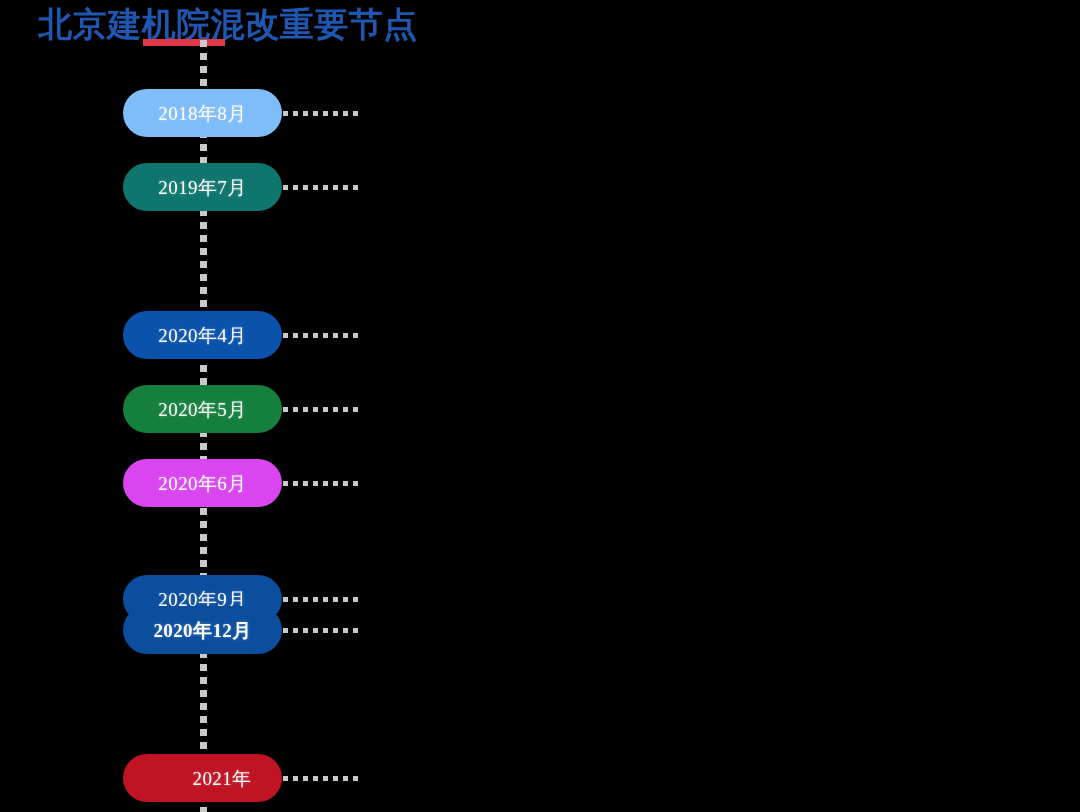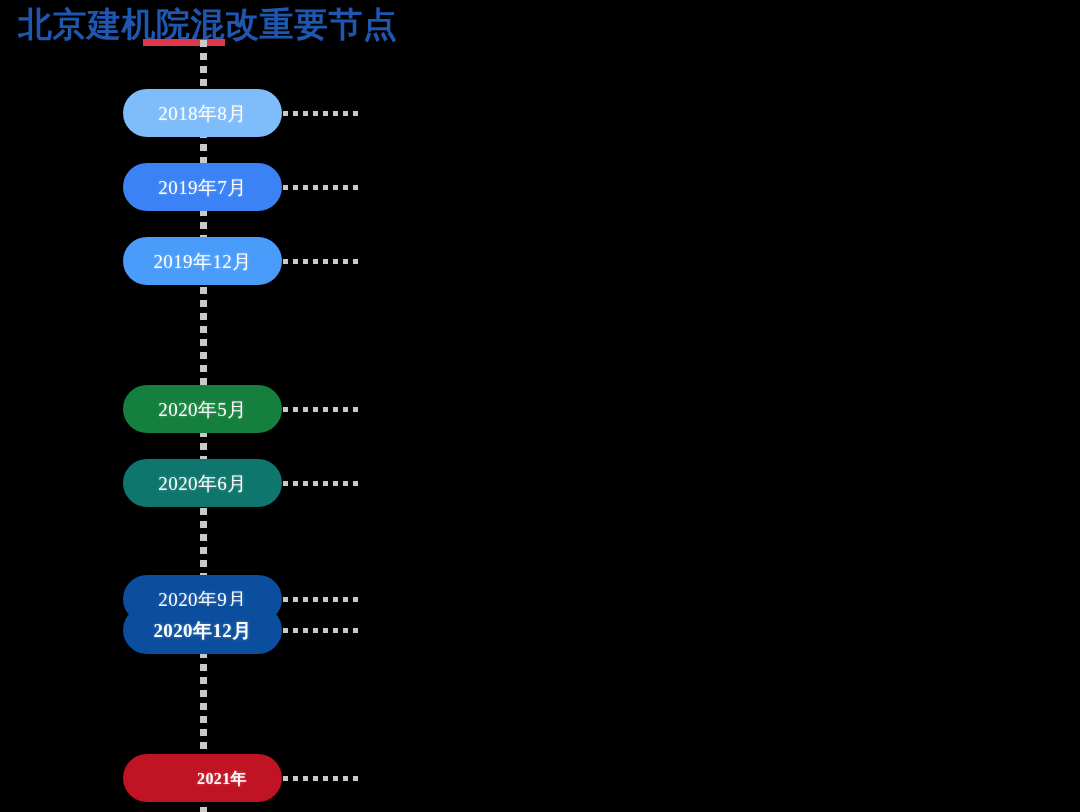--- a/index.html
+++ b/index.html
@@ -30,20 +30,21 @@
     height: 56px;
   }
   .title-text {
     font-family: "Liberation Sans", "DejaVu Sans", sans-serif;
     font-weight: bold;
     font-size: 34px;
     line-height: 40px;
     letter-spacing: 0.5px;
     color: #1F56B0;
     white-space: nowrap;
+    text-align: center;
   }
   .title-underline {
     position: absolute;
     left: 143px;
     top: 39px;
     width: 82px;
     height: 7px;
     background: #E0384A;
   }
 
@@ -92,22 +93,22 @@
   .pill-label {
     color: #FFFFFF;
     font-family: "Liberation Serif", "DejaVu Serif", serif;
     font-size: 19px;
     line-height: 19px;
     letter-spacing: 0.4px;
     text-shadow: 0 0 3px rgba(255,255,255,0.35);
     white-space: nowrap;
   }
   .node.highlight .pill-label {
-    font-weight: bold;
-    font-size: 16px;
+    font-weight: normal;
+    font-size: 19px;
     margin-left: 39px;
   }
 
   
   .connector {
     position: absolute;
     left: 160px;
     top: 22px;
     width: 80px;
     height: 5px;
@@ -133,39 +134,39 @@
   <div class="spine"></div>
 
   <div class="timeline" id="timeline-list">
       <div class="node" style="top: 89px;">
         <div class="pill" style="background: rgb(127, 188, 250);">
           <span class="pill-label">2018年8月</span>
         </div>
         <div class="connector" style="background-image: repeating-linear-gradient(to right, rgb(201, 201, 201) 0px, rgb(201, 201, 201) 5px, rgba(0, 0, 0, 0) 5px, rgba(0, 0, 0, 0) 10px);"></div>
       </div>
       <div class="node" style="top: 163px;">
-        <div class="pill" style="background: #3b82f6;">
+        <div class="pill" style="background: #0f766e;">
           <span class="pill-label">2019年7月</span>
         </div>
         <div class="connector" style="background-image: repeating-linear-gradient(to right, rgb(201, 201, 201) 0px, rgb(201, 201, 201) 5px, rgba(0, 0, 0, 0) 5px, rgba(0, 0, 0, 0) 10px);"></div>
       </div>
-      <div class="node" style="top: 237px;">
-        <div class="pill" style="background: rgb(74, 156, 250);">
-          <span class="pill-label">2019年12月</span>
+      <div class="node" style="top: 311px;">
+        <div class="pill" style="background: rgb(11, 82, 173);">
+          <span class="pill-label">2020年4月</span>
         </div>
         <div class="connector" style="background-image: repeating-linear-gradient(to right, rgb(201, 201, 201) 0px, rgb(201, 201, 201) 5px, rgba(0, 0, 0, 0) 5px, rgba(0, 0, 0, 0) 10px);"></div>
       </div>
       <div class="node" style="top: 385px;">
         <div class="pill" style="background: #15803d;">
           <span class="pill-label">2020年5月</span>
         </div>
         <div class="connector" style="background-image: repeating-linear-gradient(to right, rgb(201, 201, 201) 0px, rgb(201, 201, 201) 5px, rgba(0, 0, 0, 0) 5px, rgba(0, 0, 0, 0) 10px);"></div>
       </div>
       <div class="node" style="top: 459px;">
-        <div class="pill" style="background: #0f766e;">
+        <div class="pill" style="background: #d946ef;">
           <span class="pill-label">2020年6月</span>
         </div>
         <div class="connector" style="background-image: repeating-linear-gradient(to right, rgb(201, 201, 201) 0px, rgb(201, 201, 201) 5px, rgba(0, 0, 0, 0) 5px, rgba(0, 0, 0, 0) 10px);"></div>
       </div>
       <div class="node" style="top: 532px; margin-top: 43px;">
         <div class="pill" style="background: rgb(11, 78, 158);">
           <span class="pill-label">2020年9月</span>
         </div>
         <div class="connector" style="background-image: repeating-linear-gradient(to right, rgb(201, 201, 201) 0px, rgb(201, 201, 201) 5px, rgba(0, 0, 0, 0) 5px, rgba(0, 0, 0, 0) 10px);"></div>
       </div>

